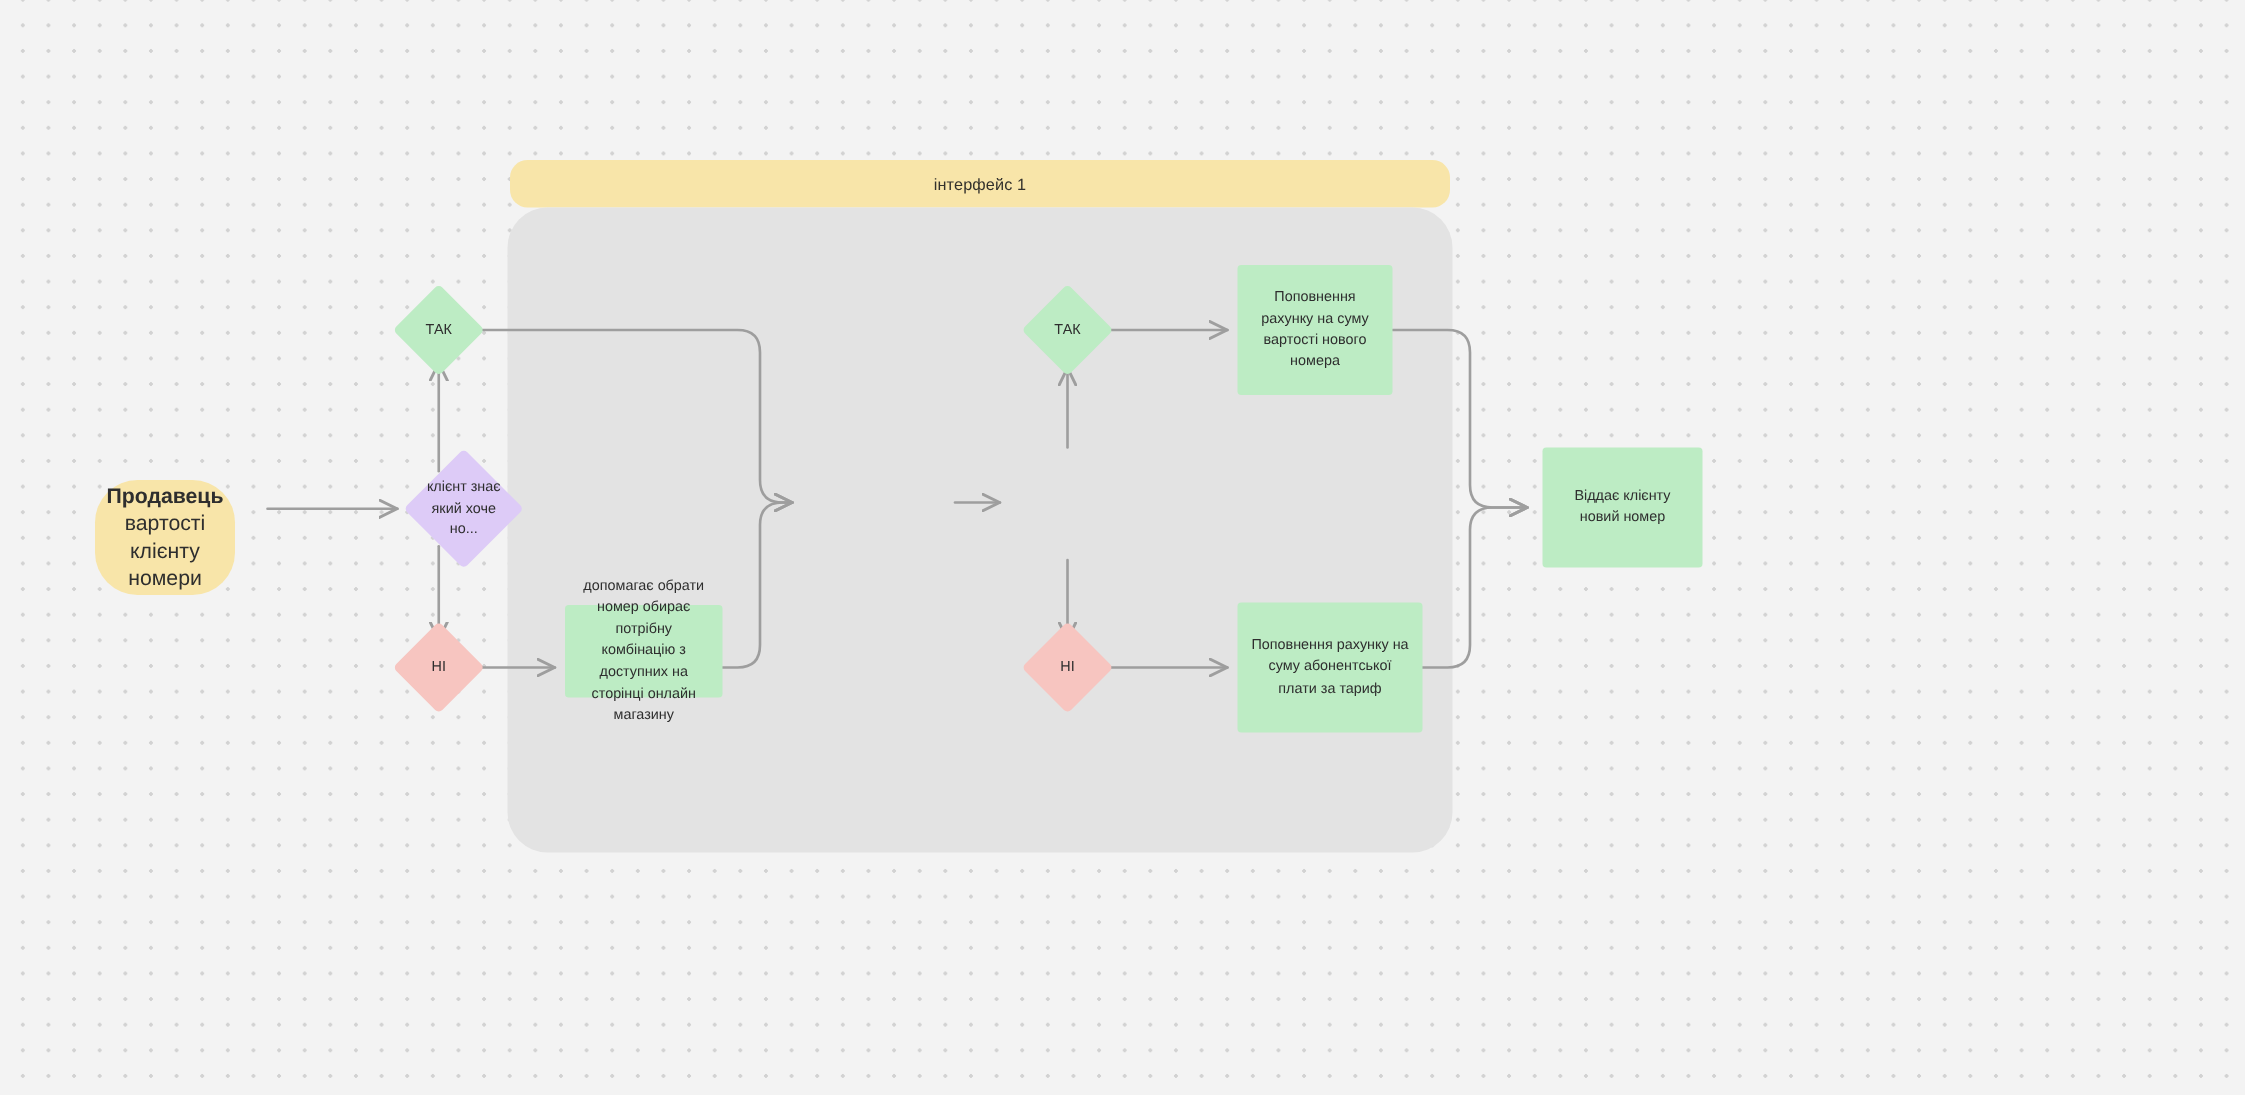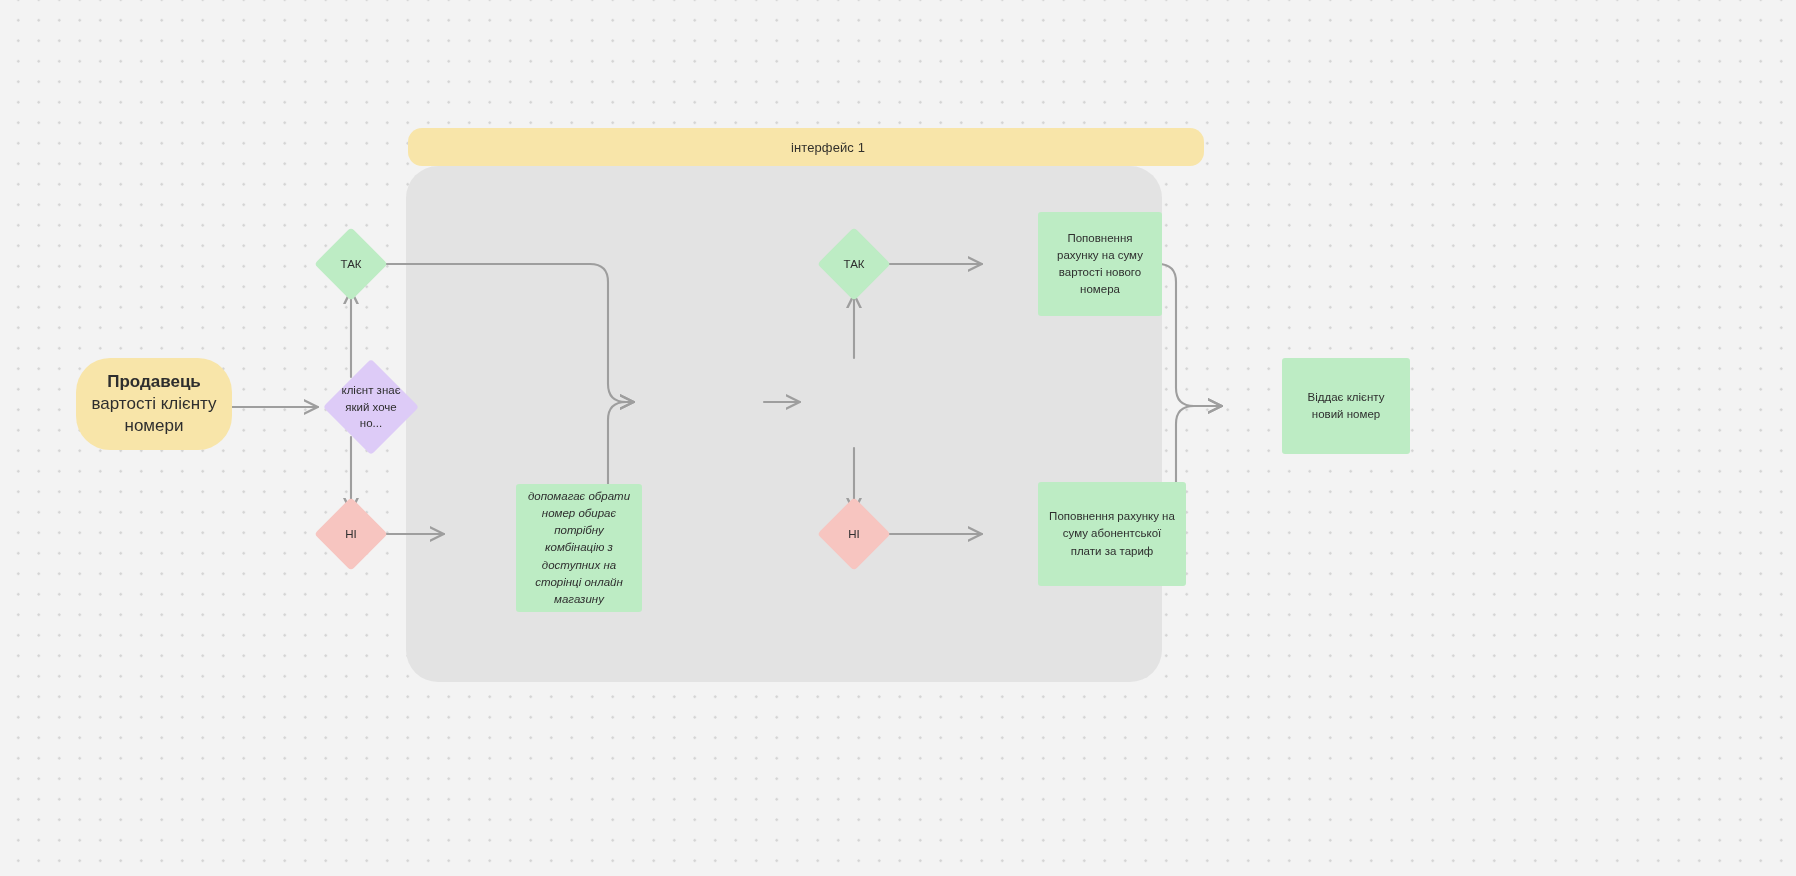--- a/index.html
+++ b/index.html
@@ -65,21 +65,20 @@
   .node-start .strong {
     font-weight: bold;
     display: block;
   }
   .node-proc {
     background: #bdecc4;
     border-radius: 3px;
     font-size: 11.5px;
     line-height: 1.5;
     padding: 23px 10px;
-    margin-left: 48px;
   }
 
   
   .node-dia {
     background: transparent;
   }
   .node-dia .dia-shape {
     position: absolute;
     left: 0; top: 0;
     width: 100%;
@@ -97,21 +96,21 @@
   .dia-green  .dia-shape { background: #bdecc4; }
   .dia-red    .dia-shape { background: #f7c5c0; }
   .node-dia.small .dia-label { font-size: 11.5px; }
   .node-dia.med   .dia-label { font-size: 11.5px; }
 </style>
 </head>
 <body>
 
 <div id="canvas">
 
-  <div class="group-header" style="left:408px; top:128px; width:752px; height:38px;padding-left:44px;">
+  <div class="group-header" style="left:408px; top:128px; width:752px; height:38px;">
     <span>інтерфейс 1</span>
   </div>
 
   <div class="group-body" style="left:406px; top:166px; width:756px; height:516px;"></div>
 
   <svg class="svg-layer" viewBox="0 0 1796 876" xmlns="http://www.w3.org/2000/svg">
     <defs>
       <marker id="arrow" viewBox="0 0 10 10" refX="9.2" refY="5" markerWidth="7.5" markerHeight="7.5" orient="auto-start-reverse">
         <path d="M 0 0.6 L 9 5 L 0 9.4" fill="none" stroke="#9e9e9e" stroke-width="1.5" stroke-linecap="round" stroke-linejoin="round"></path>
       </marker>
@@ -139,42 +138,42 @@
       <path d="M 886 264 H 982" marker-end="url(#arrow)"></path>
 
       <path d="M 886 534 H 982" marker-end="url(#arrow)"></path>
 
       <path d="M 1114 264 H 1158 Q 1176 264 1176 282 V 388 Q 1176 406 1194 406 H 1222" marker-end="url(#arrow)"></path>
 
       <path d="M 1114 534 H 1158 Q 1176 534 1176 516 V 424 Q 1176 406 1194 406 H 1222" marker-end="url(#arrow)"></path>
     </g>
   </svg>
 
-  <div class="node node-start" style="left:76px; top:358px; width:156px; height:92px;">
+  <div class="node node-start" style="left:76px; top:384px; width:112px; height:92px;">
     <span class="strong">Продавець</span>
     <span>вартості клієнту</span>
     <span>номери</span>
   </div>
 
   <div class="node node-dia dia-purple med" style="left:317px; top:373px; width:68px; height:68px;margin-left:20px;">
     <div class="dia-shape"></div>
     <div class="dia-label">клієнт знає який хоче но...</div>
   </div>
 
   <div class="node node-dia dia-green small" style="left:325px; top:238px; width:52px; height:52px;">
     <div class="dia-shape"></div>
     <div class="dia-label">ТАК</div>
   </div>
 
   <div class="node node-dia dia-red small" style="left:325px; top:508px; width:52px; height:52px;">
     <div class="dia-shape"></div>
     <div class="dia-label">НІ</div>
   </div>
 
-  <div class="node node-proc" style="left:468px; top:484px; width:126px; height:128px;font-style:italic;">
+  <div class="node node-proc" style="left:452px; top:484px; width:126px; height:74px;">
     <span>допомагає обрати номер обирає потрібну комбінацію з доступних на сторінці онлайн магазину</span>
   </div>
 
 
 
   <div class="node node-dia dia-green small" style="left:828px; top:238px; width:52px; height:52px;">
     <div class="dia-shape"></div>
     <div class="dia-label">ТАК</div>
   </div>
 

